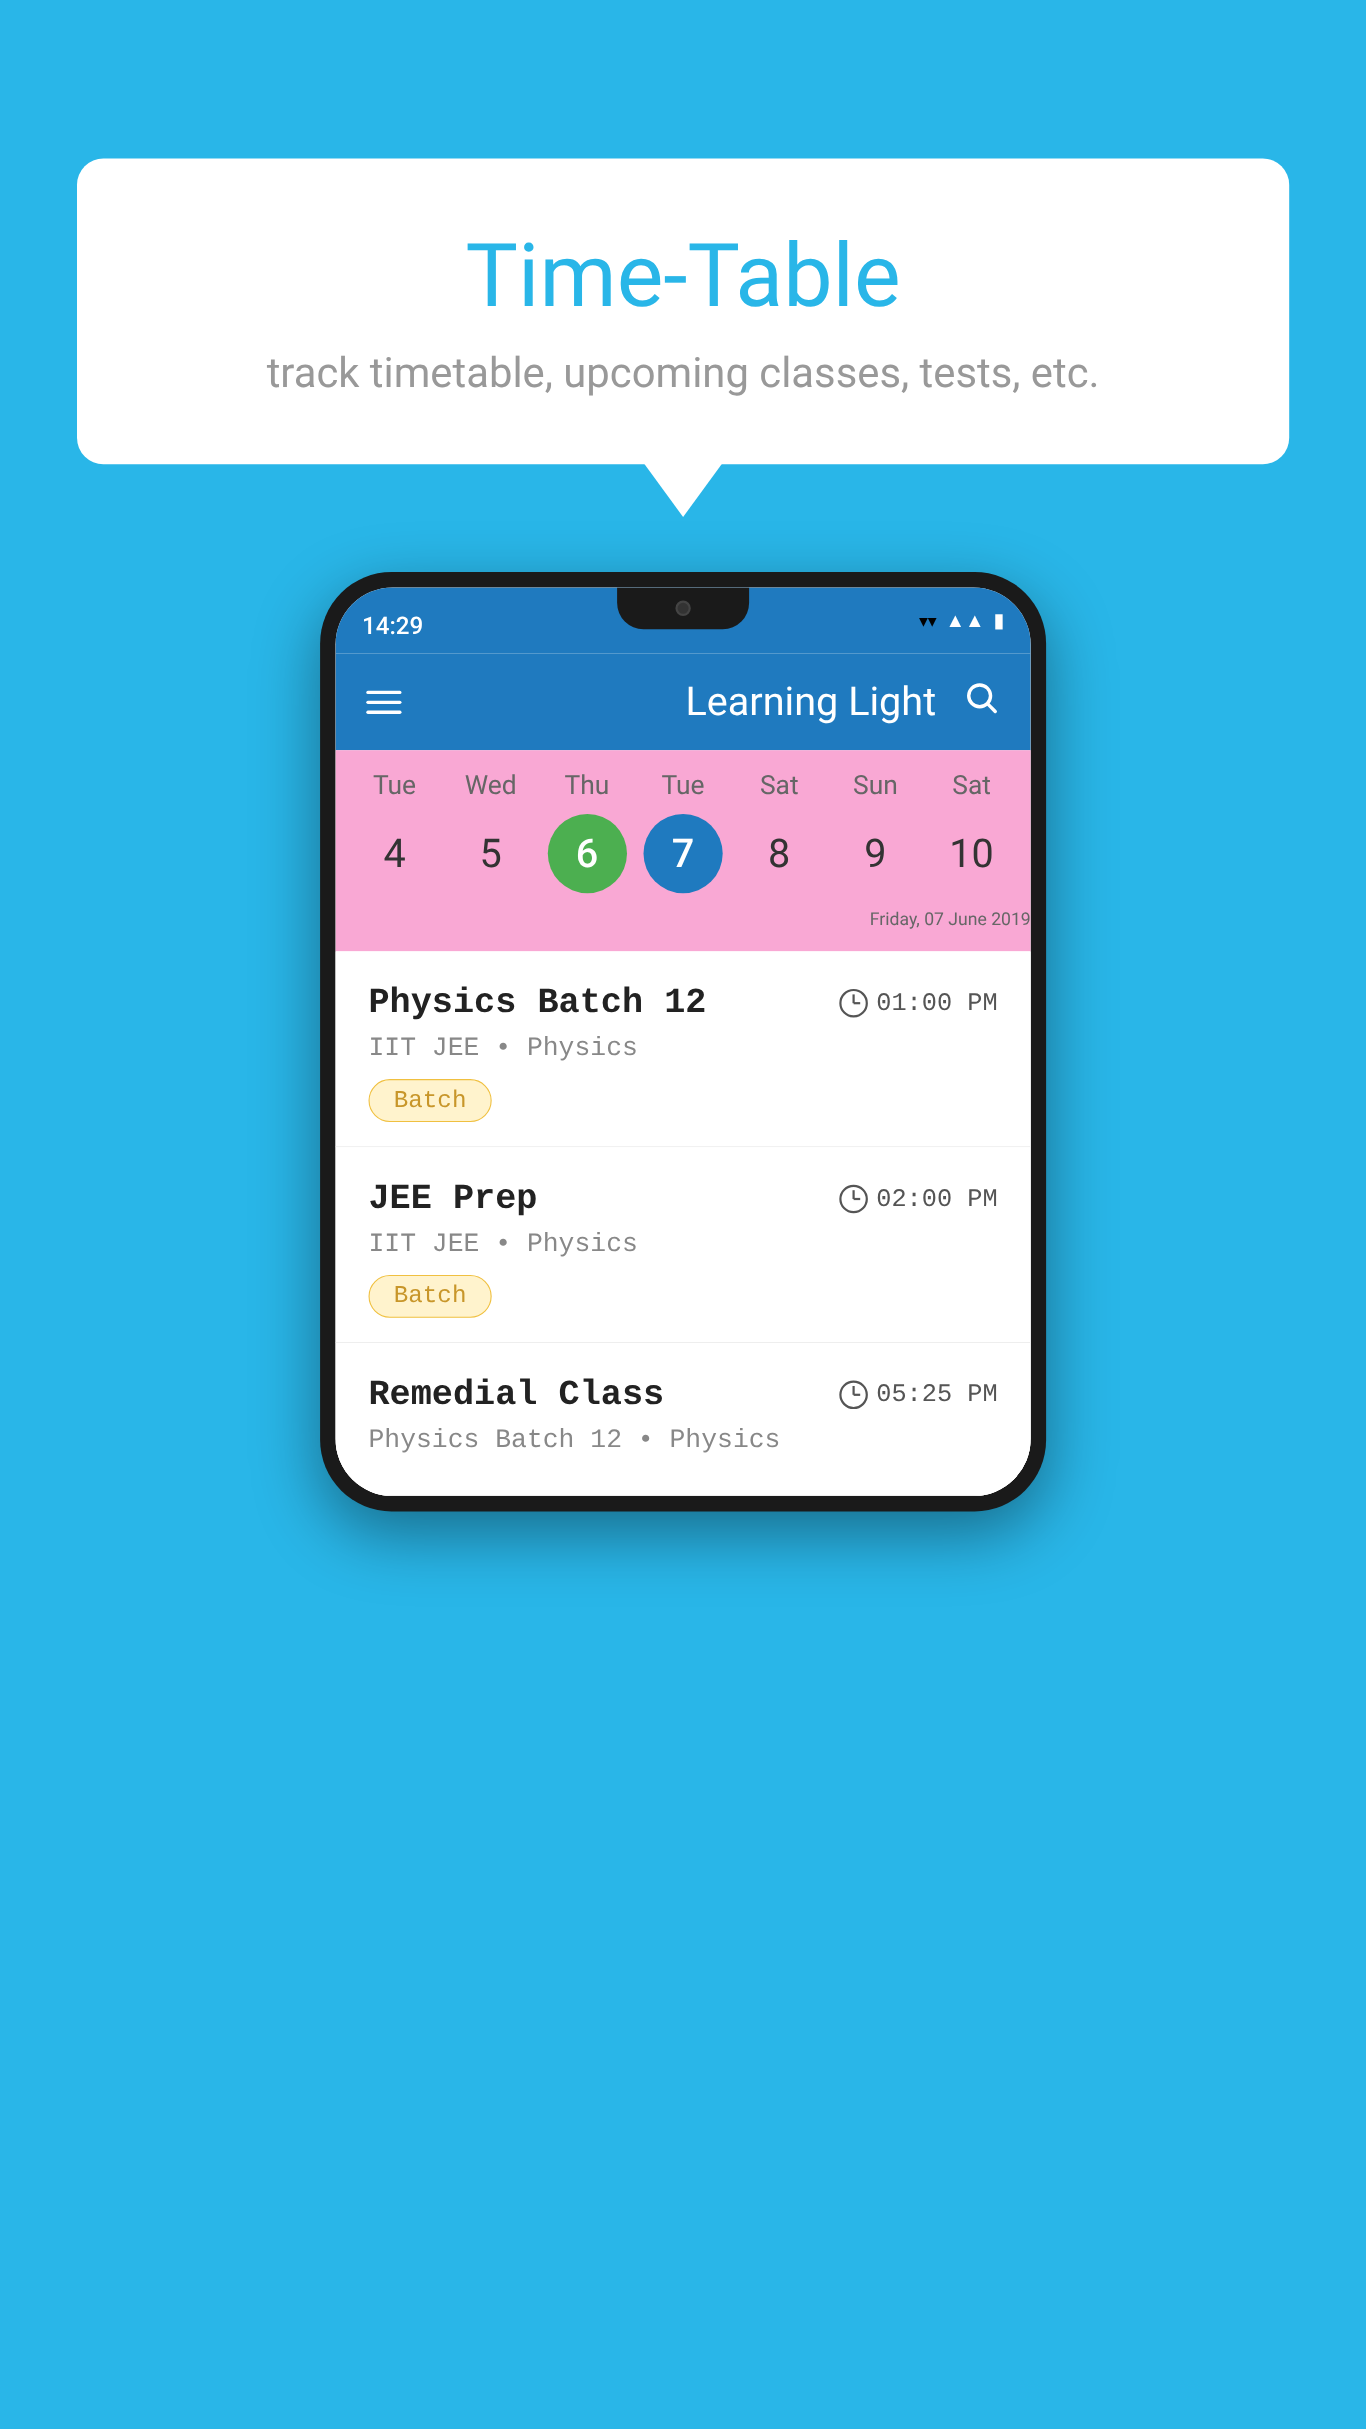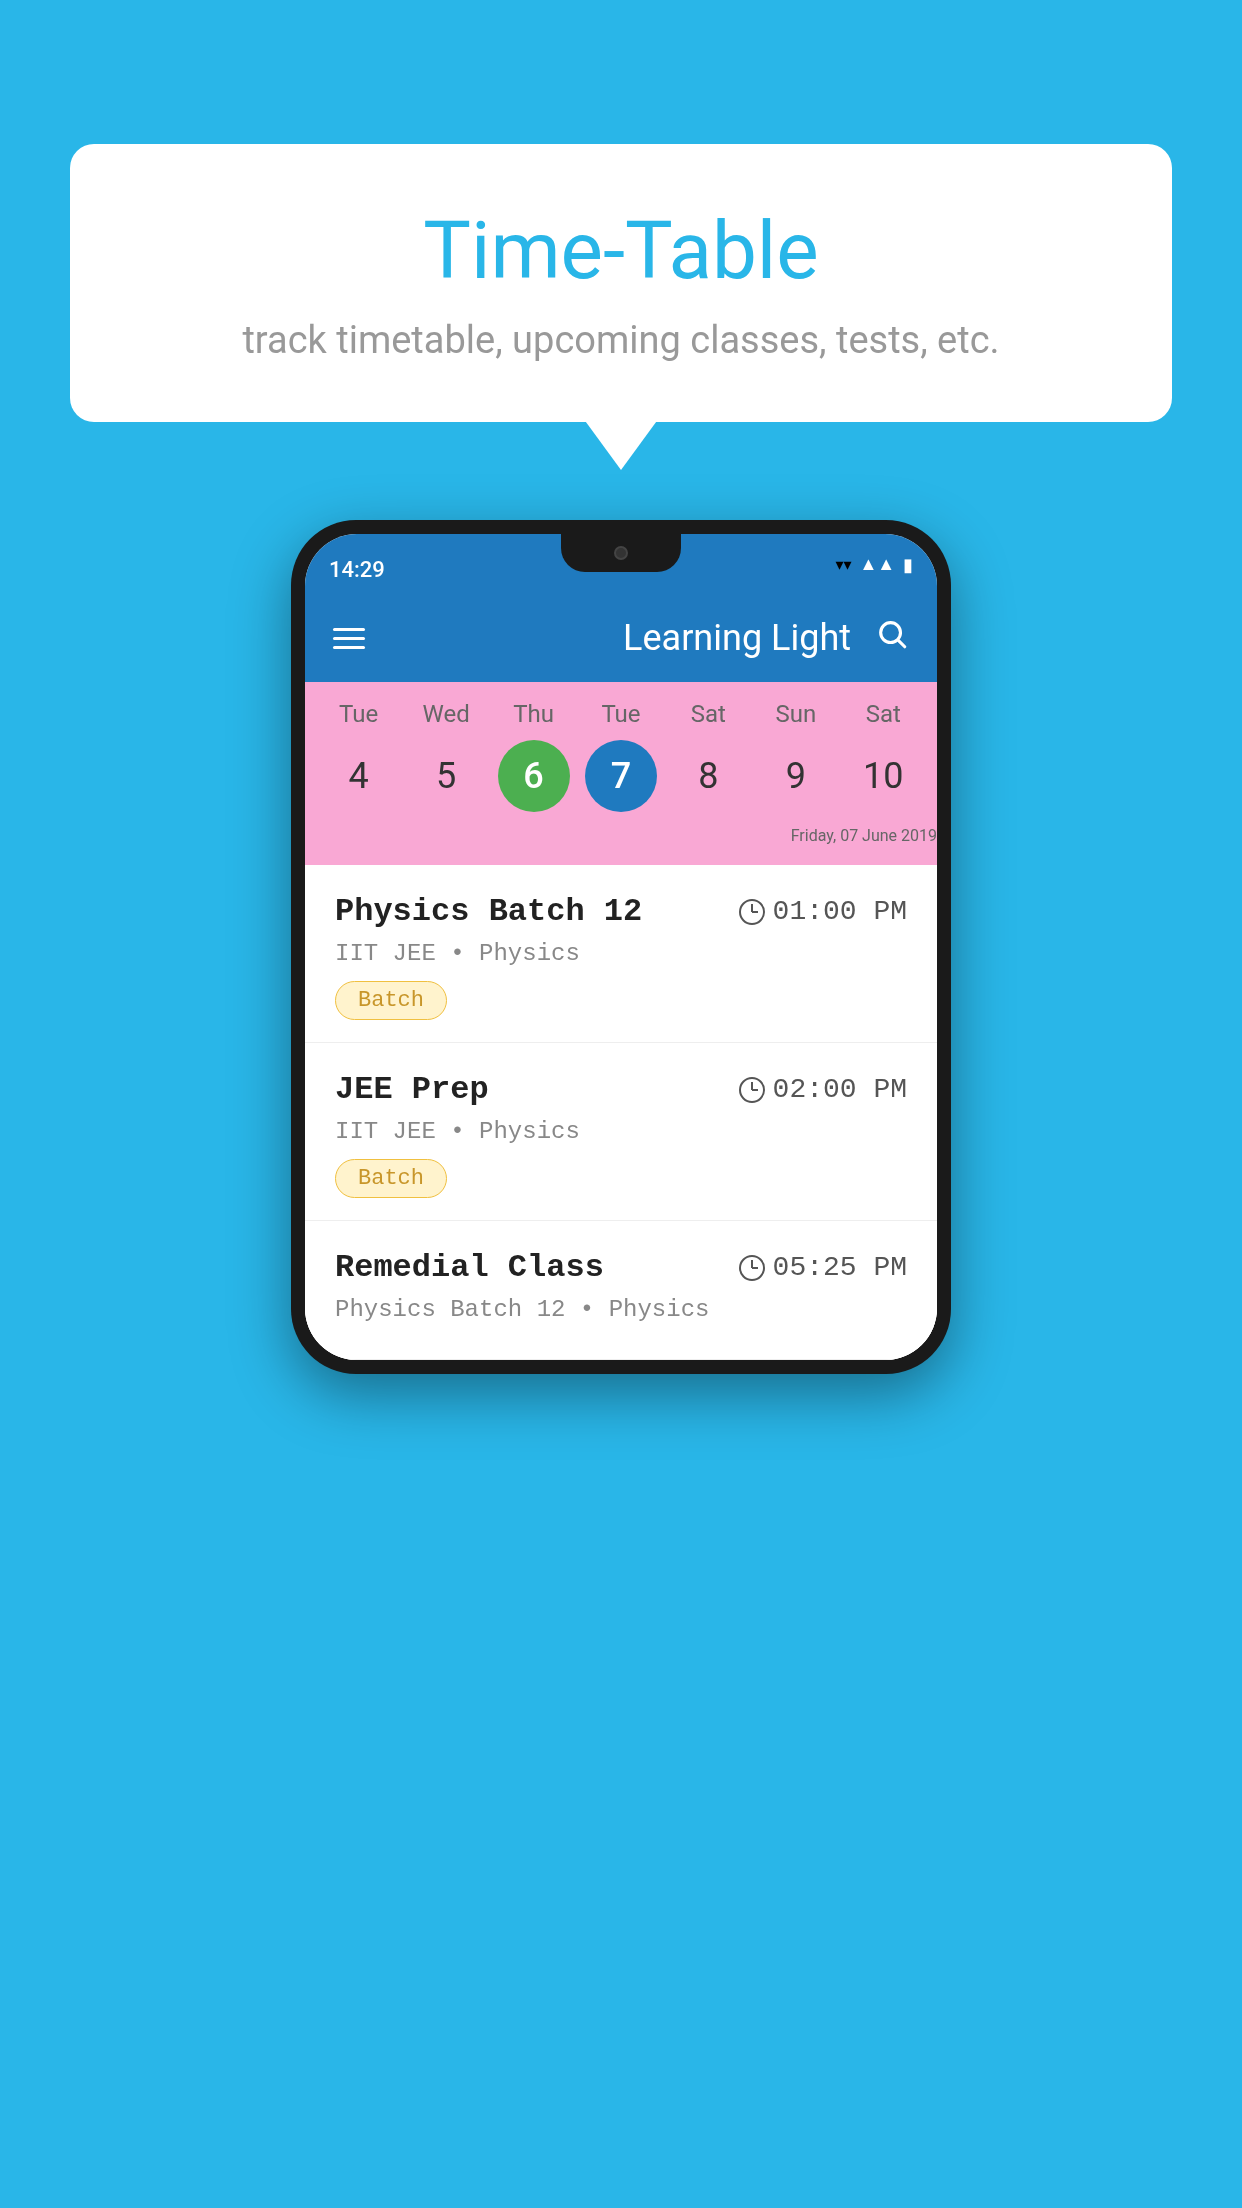--- a/index.html
+++ b/index.html
@@ -252,21 +252,21 @@
     .class-name {
       font-size: 32px;
       font-weight: 700;
       color: #222;
     }
 
     .class-time {
       display: flex;
       align-items: center;
       gap: 8px;
-      font-size: 28px;
+      font-size: 23px;
       color: #555;
     }
 
     .clock-icon {
       width: 26px;
       height: 26px;
       border: 2px solid #555;
       border-radius: 50%;
       position: relative;
       display: inline-block;

